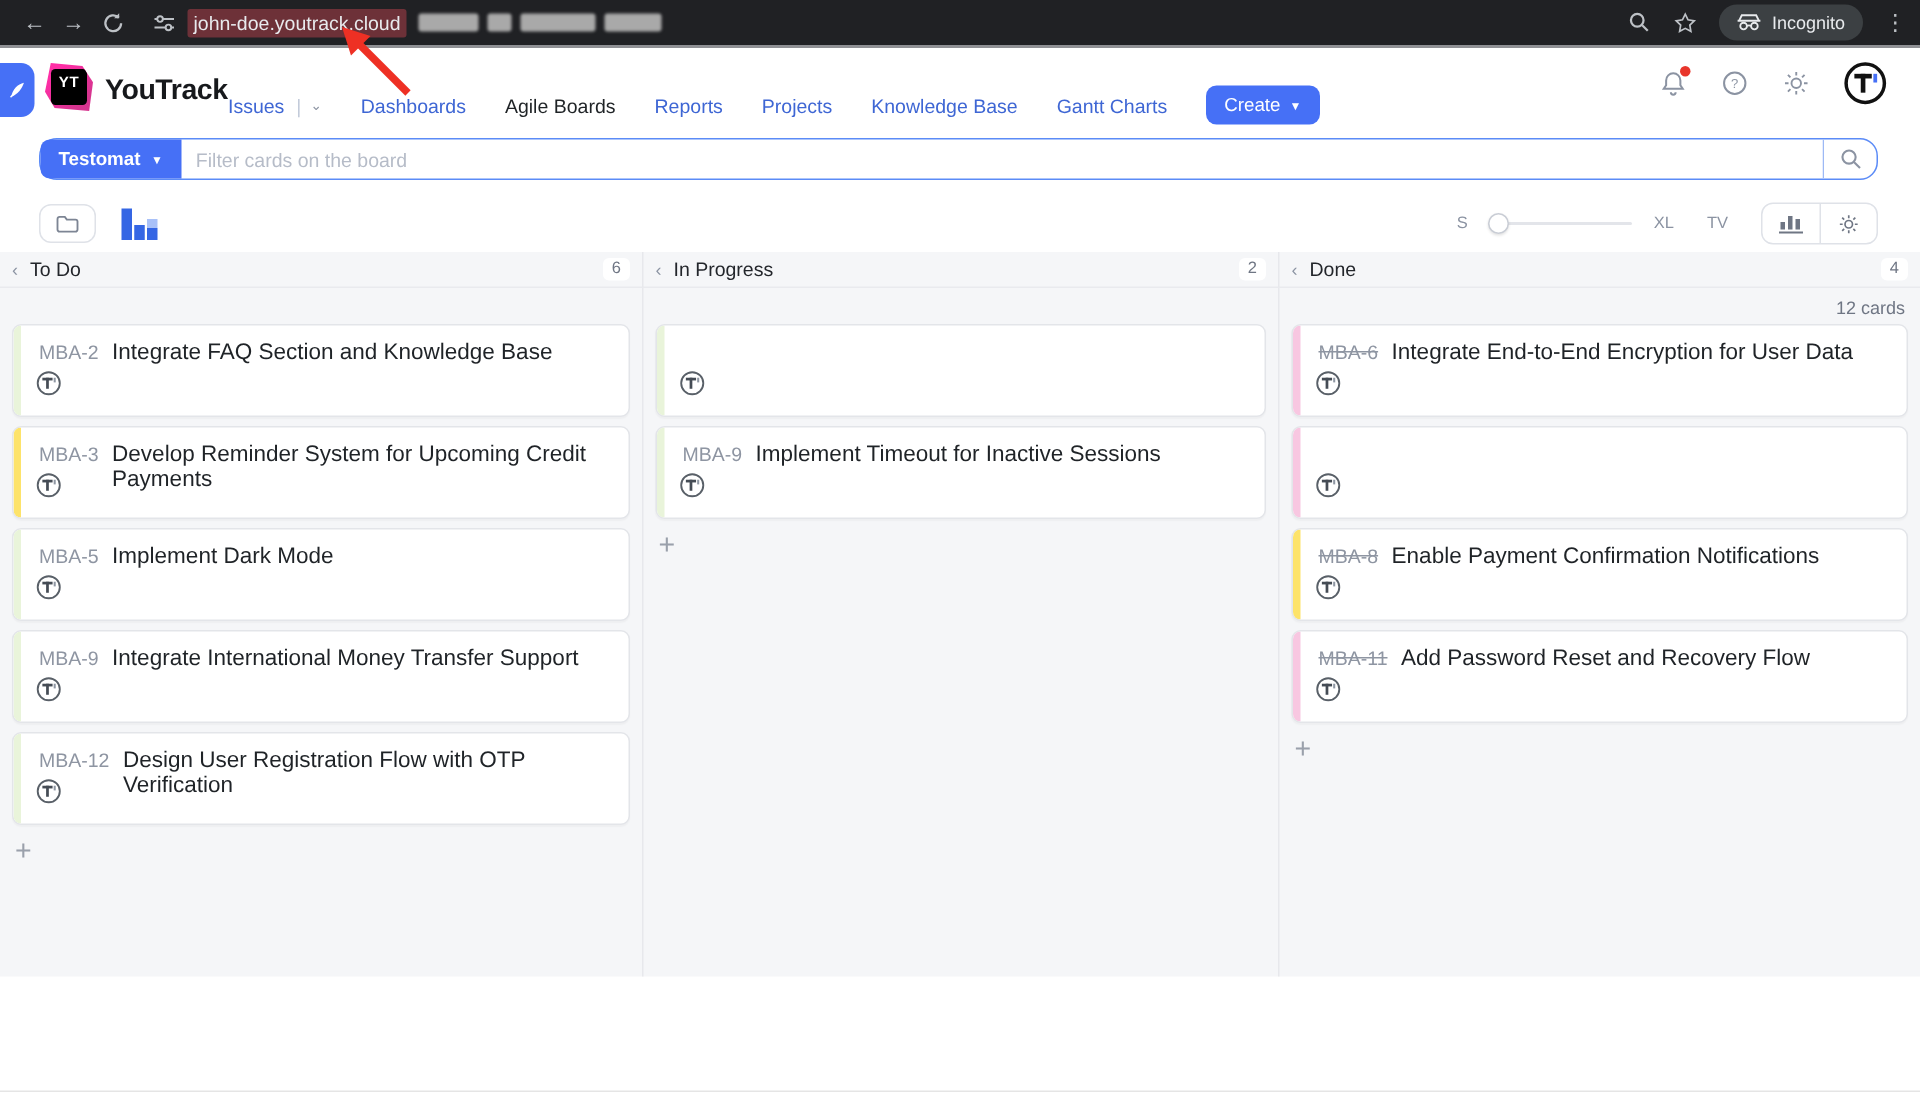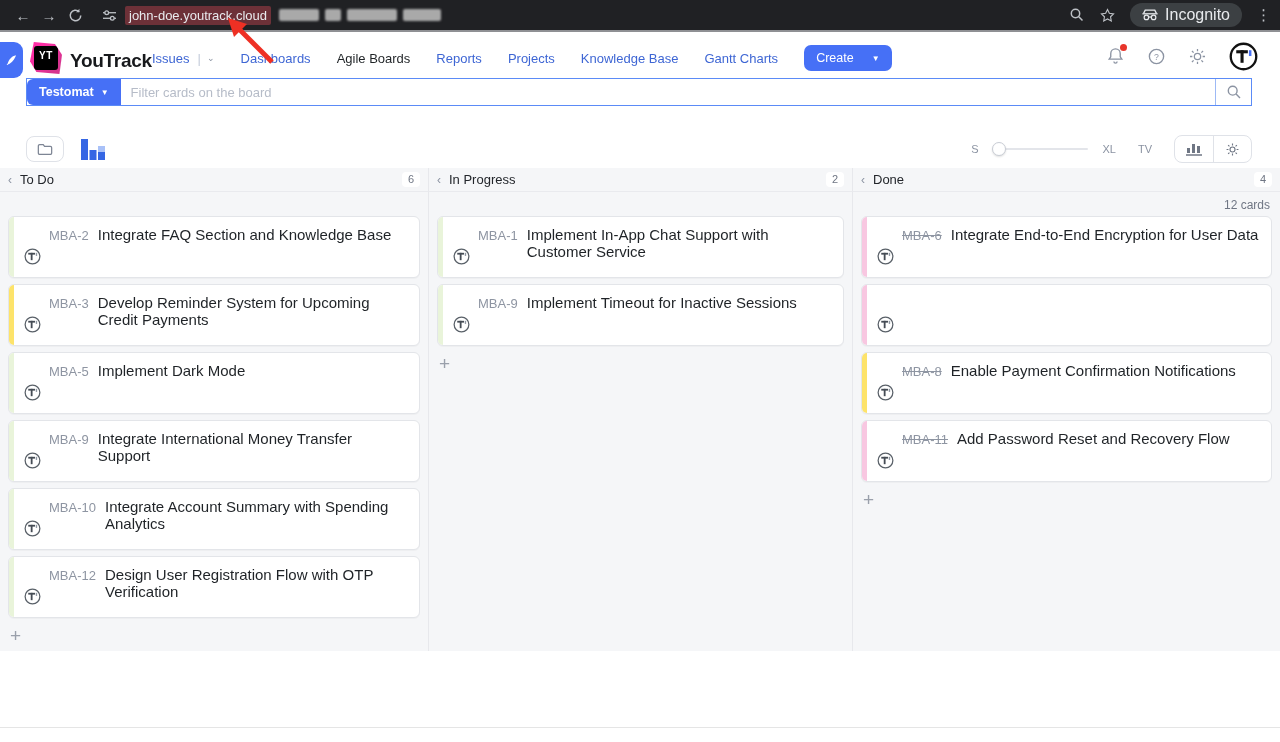--- a/index.html
+++ b/index.html
@@ -10,54 +10,54 @@
   .chrome { position:absolute; top:0; left:0; width:100%; height:32px; background:#202124;
             border-bottom:2px solid #8f9094; display:flex; align-items:center; padding:0 10px; }
   .chrome .navbtn { color:#bdc1c6; font-size:15px; width:26px; text-align:center; cursor:pointer; }
   .chrome svg { display:block; }
   .urlwrap { display:flex; align-items:center; margin-left:14px; flex:1; gap:8px; }
   .url-highlight { background:#6d3138; color:#e8eaed; font-size:13px; padding:2px 4px; border-radius:2px; }
   .redact { display:flex; align-items:center; gap:6px; filter:blur(1.2px); }
   .redact span { display:inline-block; height:12px; background:#a9a9a9; border-radius:2px; }
   .chrome-right { display:flex; align-items:center; gap:14px; }
   .incog-pill { display:flex; align-items:center; gap:7px; background:#3c4043; border-radius:14px;
-                height:24px; padding:0 12px; color:#e8eaed; font-size:16px; }
+                height:24px; padding:0 12px; color:#e8eaed; font-size:12px; }
 
   
   .anno-arrow { position:absolute; left:216px; top:12px; z-index:50; pointer-events:none; }
 
   
   .app-header { position:absolute; top:34px; left:0; width:100%; height:48px; background:#fff;
                 display:flex; align-items:center; }
   .ext-tile { position:absolute; left:0; top:8px; width:23px; height:36px; background:#4670f6;
               border-radius:0 9px 9px 0; display:flex; align-items:center; justify-content:center; cursor:pointer; }
   .yt-logo { position:absolute; left:30px; top:8px; width:32px; height:32px;
              background:linear-gradient(135deg,#ff2ea6 20%,#d6348f 80%);
              clip-path:polygon(12% 0,78% 6%,100% 40%,92% 100%,20% 94%,0 60%); }
   .yt-logo-inner { position:absolute; left:4px; top:4px; width:24px; height:24px; background:#000;
                    border-radius:3px; color:#fff; font-size:10px; font-weight:bold; text-align:center;
                    line-height:20px; letter-spacing:0.5px; }
   .product-name { position:absolute; left:70px; top:16px; font-size:19px; font-weight:bold; color:#17191c;
                   letter-spacing:-0.3px; }
-  .main-nav { position:absolute; left:152px; top:0; height:48px; display:flex; align-items:center; gap:26px; }
+  .main-nav { position:absolute; left:152px; top:12px; height:48px; display:flex; align-items:center; gap:26px; }
   .nav-item { font-size:13px; color:#3e66d4; cursor:pointer; display:flex; align-items:center; white-space:nowrap; }
   .nav-item.active { color:#1f2326; }
   .nav-sep { color:#c3cbda; margin:0 6px 0 8px; font-size:13px; }
   .nav-chev { color:#8b93a2; font-size:9px; }
   .create-btn { background:#4670f6; color:#fff; font-size:12.5px; border:none; border-radius:7px;
-                height:26px; padding:0 12px; display:flex; align-items:center; gap:18px; cursor:pointer; }
+                height:26px; padding:0 12px; display:flex; align-items:center; gap:6px; cursor:pointer; }
   .create-btn .chev { font-size:8px; }
   .header-icons { position:absolute; right:22px; top:0; height:48px; display:flex; align-items:center; gap:22px; }
   .hicon { position:relative; cursor:pointer; color:#8b93a2; }
   .bell-dot { position:absolute; top:-2px; right:-2px; width:7px; height:7px; border-radius:50%; background:#e8352b; }
   .avatar-lg { width:29px; height:29px; cursor:pointer; }
 
   
-  .filterbar { position:absolute; top:78px; left:26px; width:1226px; height:28px;
-               border:1.5px solid #5b8bf7; border-radius:0; background:#fff;
+  .filterbar { position:absolute; top:92px; left:26px; width:1226px; height:28px;
+               border:1.5px solid #5b8bf7; border-radius:12px; background:#fff;
                display:flex; align-items:stretch; }
   .board-select { background:#4670f6; color:#fff; font-size:12.5px; font-weight:bold;
                   border-radius:6px 0 0 6px; display:flex; align-items:center; gap:7px;
                   padding:0 12px; cursor:pointer; flex:0 0 auto; }
   .board-select .chev { font-size:8px; font-weight:normal; }
   .filter-input { flex:1; border:none; outline:none; font-size:13px; color:#1f2326; padding:0 10px;
                   font-family:"Liberation Sans", sans-serif; background:transparent; }
   .filter-input::placeholder { color:#b6bcc8; }
   .search-cell { flex:0 0 36px; border-left:1px solid #9db9f5; display:flex; align-items:center;
                  justify-content:center; cursor:pointer; border-radius:0 6px 6px 0; }
@@ -86,21 +86,21 @@
   .col-head + .col-head { border-left:1px solid #e7e8ec; }
   .col-collapse { color:#8b93a2; font-size:12px; cursor:pointer; line-height:1; }
   .col-name { font-size:13px; color:#23262b; margin-left:8px; }
   .col-count { margin-left:auto; background:#fff; color:#6f7684; font-size:11px; border-radius:4px;
                padding:2px 6px; line-height:1; }
   .board-body { display:grid; grid-template-columns:428px 424px 428px; height:459px; }
   .column { position:relative; padding:24px 8px 0 8px; }
   .column + .column { border-left:1px solid #e7e8ec; }
   .cards-total { position:absolute; top:6px; right:10px; font-size:12px; color:#6f7684; }
   .card { position:relative; height:62px; background:#fff; border:1px solid #e3e5e9; border-radius:6px;
-          margin-bottom:6px; cursor:pointer; box-shadow:0 1px 1px rgba(25,28,35,.03); overflow:hidden;padding-left:23px; }
+          margin-bottom:6px; cursor:pointer; box-shadow:0 1px 1px rgba(25,28,35,.03); overflow:hidden; }
   .card-strip { position:absolute; left:0; top:0; bottom:0; width:5px; }
   .card-line { padding:9px 12px 0 17px; display:flex; align-items:baseline; }
   .card-id { font-size:13px; color:#8e95a2; flex:0 0 auto; }
   .card-id.resolved { text-decoration:line-through; }
   .card-title { font-size:15px; color:#1f2327; margin-left:9px; }
   .card-avatar { position:absolute; left:15px; bottom:8px; }
   .add-card { display:inline-block; margin:2px 0 0 2px; color:#9aa0ab; font-size:19px; line-height:1;
               cursor:pointer; font-weight:normal; }
 
   .bottom-rule { position:absolute; top:727px; left:0; width:100%; height:1px; background:#e5e5e5; }
@@ -350,48 +350,32 @@
             </div>
             <div class="card-avatar"><svg width="17" height="17" viewBox="0 0 30 30">
                 <circle cx="15" cy="15" r="13" fill="#fff" stroke="#596068" stroke-width="2.2"></circle>
                 <rect x="7.5" y="8.5" width="12" height="3.2" fill="#454c55"></rect>
                 <rect x="11.9" y="8.5" width="3.2" height="13" fill="#454c55"></rect>
                 <rect x="20.8" y="8.5" width="2.4" height="5.5" fill="#8f97a3"></rect>
               </svg></div>
           </div><div class="card">
             <div class="card-strip" style="background: rgb(233, 244, 218);"></div>
             <div class="card-line">
-              <span class="card-id">MBA-10</span>
-              <span class="card-title">Integrate Account Summary with Spending Analytics</span>
-            </div>
-            <div class="card-avatar"><svg width="17" height="17" viewBox="0 0 30 30">
-                <circle cx="15" cy="15" r="13" fill="#fff" stroke="#596068" stroke-width="2.2"></circle>
-                <rect x="7.5" y="8.5" width="12" height="3.2" fill="#454c55"></rect>
-                <rect x="11.9" y="8.5" width="3.2" height="13" fill="#454c55"></rect>
-                <rect x="20.8" y="8.5" width="2.4" height="5.5" fill="#8f97a3"></rect>
-              </svg></div>
-          </div><div class="card">
-            <div class="card-strip" style="background: rgb(233, 244, 218);"></div>
-            <div class="card-line">
               <span class="card-id">MBA-12</span>
               <span class="card-title">Design User Registration Flow with OTP Verification</span>
             </div>
             <div class="card-avatar"><svg width="17" height="17" viewBox="0 0 30 30">
                 <circle cx="15" cy="15" r="13" fill="#fff" stroke="#596068" stroke-width="2.2"></circle>
                 <rect x="7.5" y="8.5" width="12" height="3.2" fill="#454c55"></rect>
                 <rect x="11.9" y="8.5" width="3.2" height="13" fill="#454c55"></rect>
                 <rect x="20.8" y="8.5" width="2.4" height="5.5" fill="#8f97a3"></rect>
               </svg></div>
           </div><span class="add-card">+</span></div>
         <div class="column"><div class="card">
             <div class="card-strip" style="background: rgb(233, 244, 218);"></div>
-            <div class="card-line">
-              <span class="card-id">MBA-1</span>
-              <span class="card-title">Implement In-App Chat Support with Customer Service</span>
-            </div>
             <div class="card-avatar"><svg width="17" height="17" viewBox="0 0 30 30">
                 <circle cx="15" cy="15" r="13" fill="#fff" stroke="#596068" stroke-width="2.2"></circle>
                 <rect x="7.5" y="8.5" width="12" height="3.2" fill="#454c55"></rect>
                 <rect x="11.9" y="8.5" width="3.2" height="13" fill="#454c55"></rect>
                 <rect x="20.8" y="8.5" width="2.4" height="5.5" fill="#8f97a3"></rect>
               </svg></div>
           </div><div class="card">
             <div class="card-strip" style="background: rgb(233, 244, 218);"></div>
             <div class="card-line">
               <span class="card-id">MBA-9</span>

